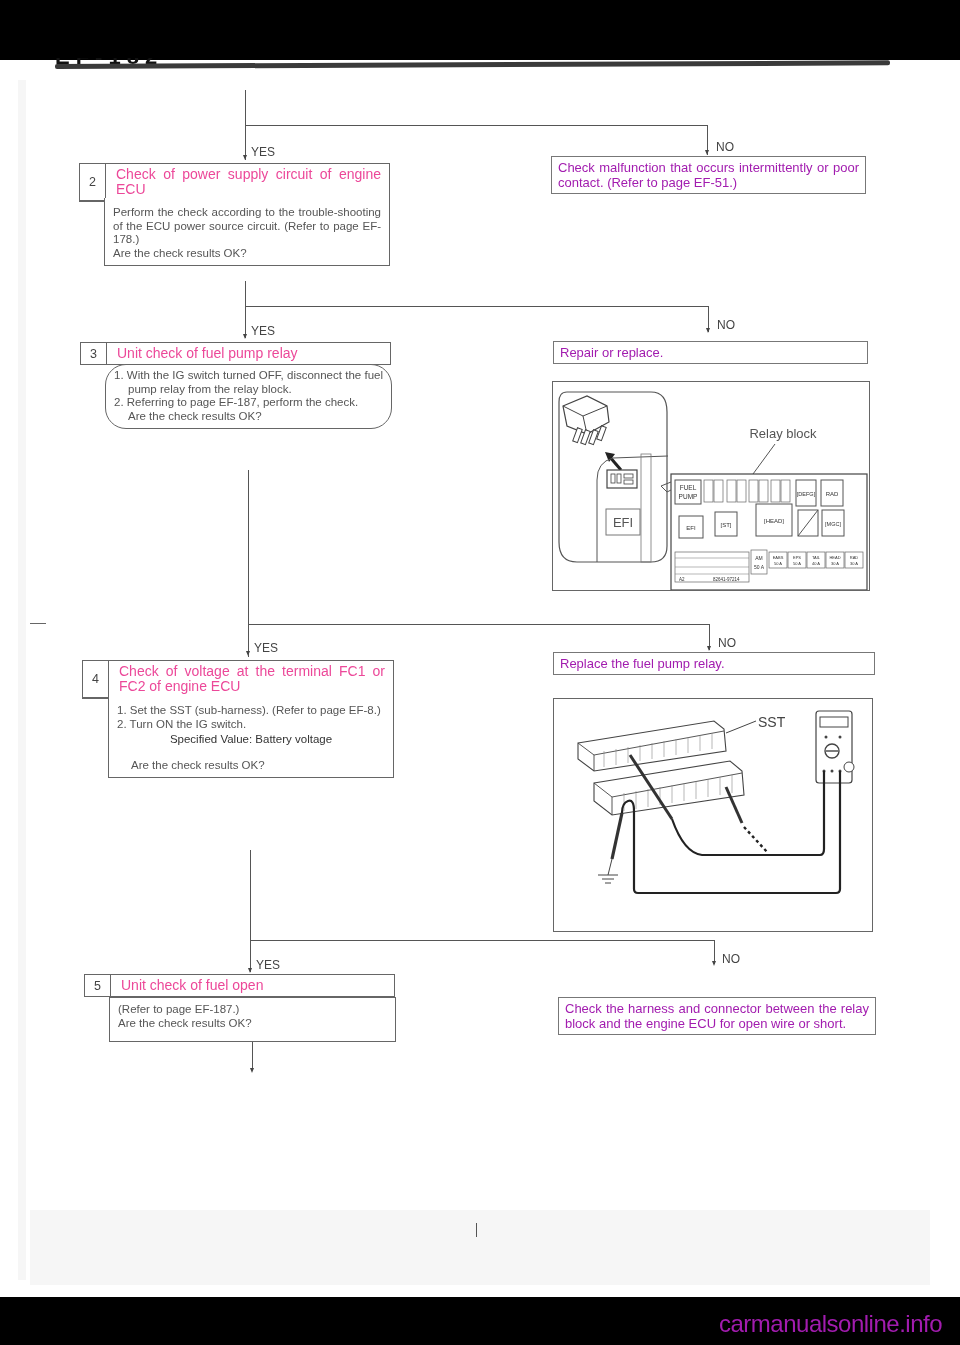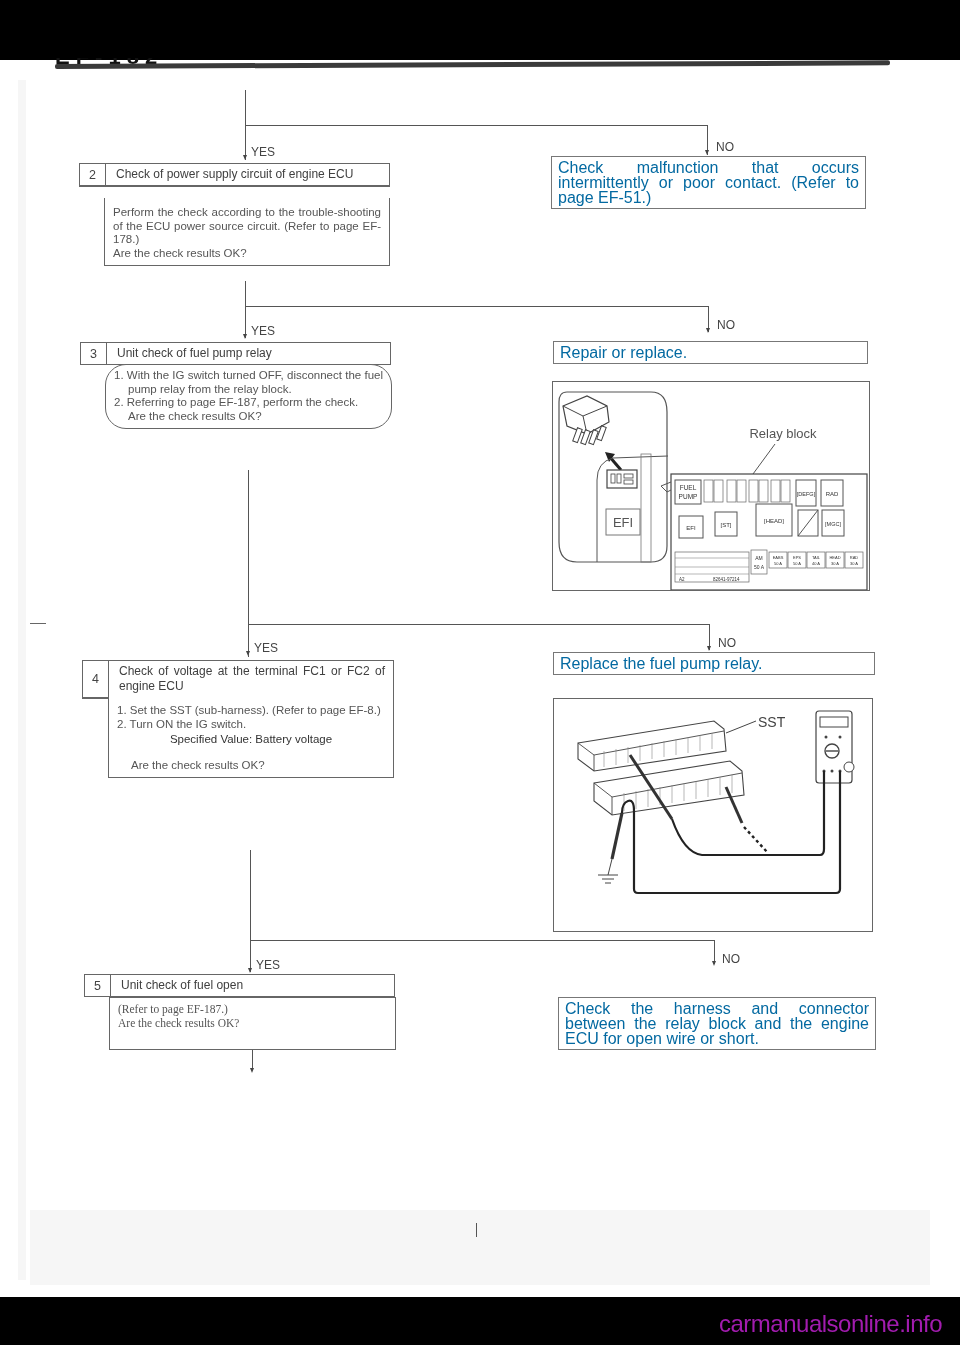--- a/index.html
+++ b/index.html
@@ -18,27 +18,27 @@
 
     .vline { position: absolute; width: 1px; background: #555; }
     .hline { position: absolute; height: 1px; background: #555; }
     .arrow { position: absolute; width: 0; height: 0; border-left: 2.5px solid transparent; border-right: 2.5px solid transparent; border-top: 5px solid #444; }
 
     .lbl { position: absolute; font-size: 12px; color: #444; }
 
     .step { position: absolute; border: 1px solid #666; background: #fff; }
     .step-head { display: flex; border-bottom: 1px solid #666; }
     .step-num { width: 26px; display: flex; align-items: center; justify-content: center; font-size: 12.5px; color: #444; border-right: 1px solid #666; }
-    .step-title { flex: 1; padding: 3px 8px 3px 10px; font-size: 12px; color: #404040; line-height: 15px; text-align: justify; }
+    .step-title { flex: 1; padding: 3px 8px 3px 10px; font-size: 14px; color: #ec4899; line-height: 15px; text-align: justify; }
     .step-body { margin-left: 26px; border-left: 1px solid #666; padding: 4px 8px 5px 8px; font-size: 11.5px; line-height: 13.5px; color: #555; text-align: justify; }
     .step-body .item { padding-left: 14px; text-indent: -14px; }
     .step-body .spec { text-align: center; color: #333; margin: 2px 0 1px 0; }
     .step-body .q { margin-top: 0; }
 
-    .result { position: absolute; border: 1px solid #777; background: #fff; padding: 3px 6px; font-size: 16px; line-height: 15px; color: #0369a1; text-align: justify; }
+    .result { position: absolute; border: 1px solid #777; background: #fff; padding: 3px 6px; font-size: 13px; line-height: 15px; color: #a21caf; text-align: justify; }
 
     .figure { position: absolute; border: 1px solid #666; background: #fff; overflow: hidden; }
   </style>
 </head>
 <body>
 
 <div class="topbar"></div>
 <div class="header-frag">
     <span>EF-182</span>
   </div>
@@ -290,21 +290,21 @@
     <line x1="51" y1="184" x2="57" y2="184" stroke="#444" stroke-width="1"></line>
   </svg>
 </div>
 
 <div class="step" style="left:84px;top:974px;width:311px;">
   <div class="step-head" style="border-bottom:none;">
     <div class="step-num">5</div>
     <div class="step-title">Unit check of fuel open</div>
   </div>
 </div>
-<div class="step" style="left:109px;top:997px;width:287px;height:53px;font-family:Liberation Serif, serif;">
+<div class="step" style="left:109px;top:997px;width:287px;height:45px;">
   <div class="step-body" style="margin-left:0;border-left:none;padding-top:5px;">
     <div>(Refer to page EF-187.)</div>
     <div>Are the check results OK?</div>
   </div>
 </div>
 
 <div class="result" style="left:558px;top:997px;width:318px;">Check the harness and connector between the relay block and the engine ECU for open wire or short.</div>
 
 <div class="bottombar"></div>
 <div class="watermark">carmanualsonline.info</div>

